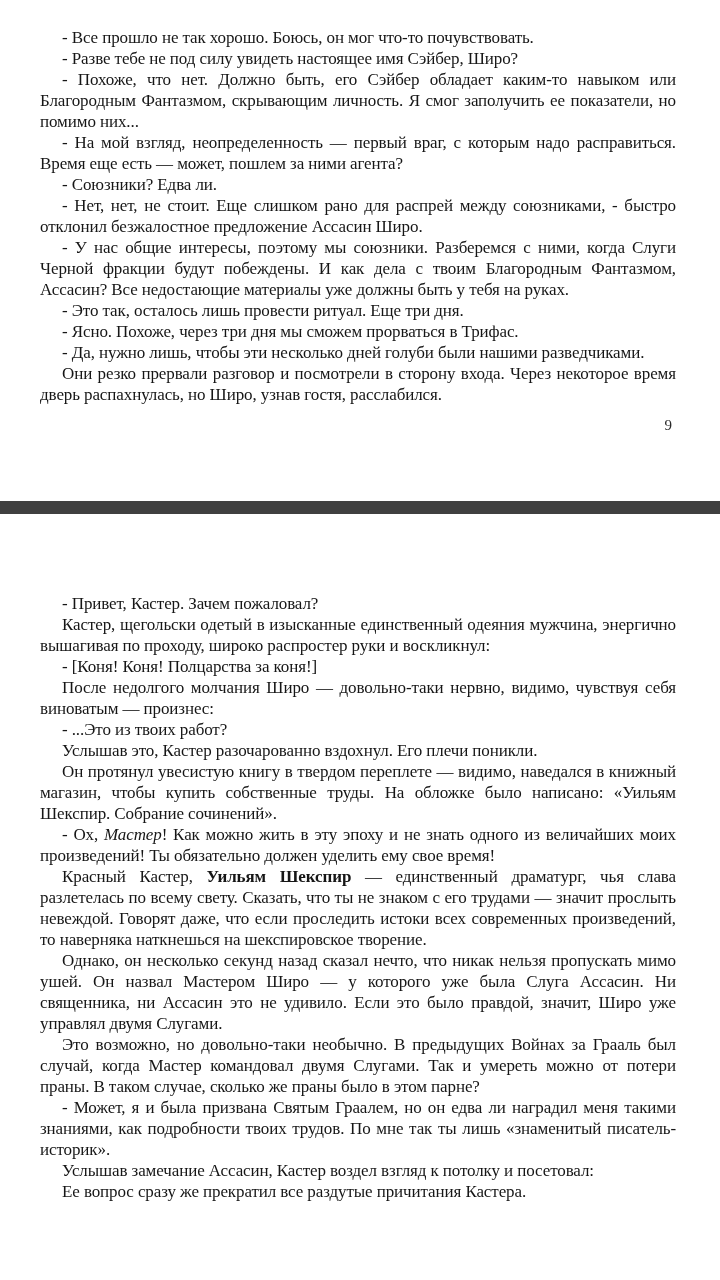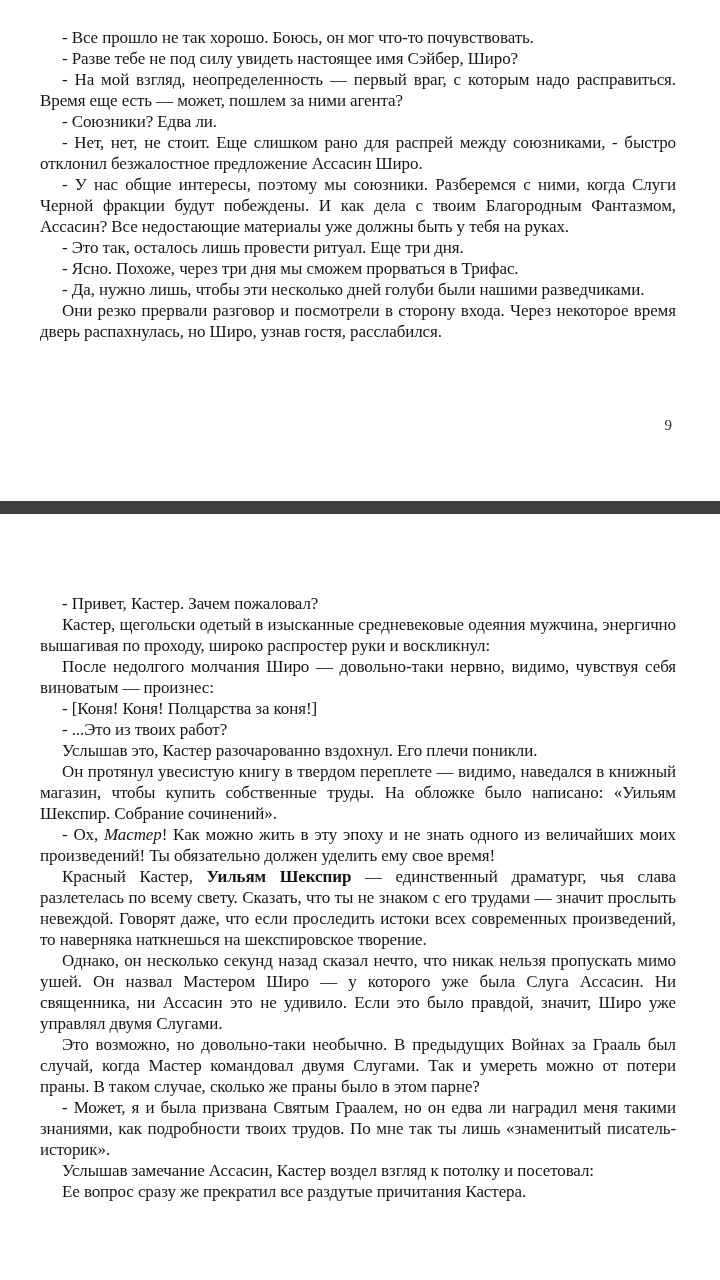--- a/index.html
+++ b/index.html
@@ -59,40 +59,41 @@
 </style>
 </head>
 <body>
 
 <div class="reader">
 
   <div class="page page-top">
     <div class="text-block">
         <p><span>- Все прошло не так хорошо. Боюсь, он мог что-то почувствовать.</span></p>
         <p><span>- Разве тебе не под силу увидеть настоящее имя Сэйбер, Широ?</span></p>
+        <p><span>- Похоже, что нет. Должно быть, его Сэйбер обладает каким-то навыком или Благородным Фантазмом, скрывающим личность. Я смог заполучить ее показатели, но помимо них...</span></p>
         <p><span>- На мой взгляд, неопределенность — первый враг, с которым надо расправиться. Время еще есть — может, пошлем за ними агента?</span></p>
         <p><span>- Союзники? Едва ли.</span></p>
         <p><span>- Нет, нет, не стоит. Еще слишком рано для распрей между союзниками, - быстро отклонил безжалостное предложение Ассасин Широ.</span></p>
         <p><span>- У нас общие интересы, поэтому мы союзники. Разберемся с ними, когда Слуги Черной фракции будут побеждены. И как дела с твоим Благородным Фантазмом, Ассасин? Все недостающие материалы уже должны быть у тебя на руках.</span></p>
         <p><span>- Это так, осталось лишь провести ритуал. Еще три дня.</span></p>
         <p><span>- Ясно. Похоже, через три дня мы сможем прорваться в Трифас.</span></p>
         <p><span>- Да, нужно лишь, чтобы эти несколько дней голуби были нашими разведчиками.</span></p>
         <p><span>Они резко прервали разговор и посмотрели в сторону входа. Через некоторое время дверь распахнулась, но Широ, узнав гостя, расслабился.</span></p>
       </div>
     <div class="page-number">9</div>
   </div>
 
   <div class="divider" style="background: rgb(64, 64, 64);"></div>
 
   <div class="page page-bottom">
     <div class="text-block">
         <p><span>- Привет, Кастер. Зачем пожаловал?</span></p>
-        <p><span>Кастер, щегольски одетый в изысканные средневековые одеяния мужчина, энергично вышагивая по проходу, широко распростер руки и воскликнул:</span></p>
+        <p><span>Кастер, щегольски одетый в изысканные единственный одеяния мужчина, энергично вышагивая по проходу, широко распростер руки и воскликнул:</span></p>
+        <p><span>- [Коня! Коня! Полцарства за коня!]</span></p>
         <p><span>После недолгого молчания Широ — довольно-таки нервно, видимо, чувствуя себя виноватым — произнес:</span></p>
-        <p><span>- [Коня! Коня! Полцарства за коня!]</span></p>
         <p><span>- ...Это из твоих работ?</span></p>
         <p><span>Услышав это, Кастер разочарованно вздохнул. Его плечи поникли.</span></p>
         <p><span>Он протянул увесистую книгу в твердом переплете — видимо, наведался в книжный магазин, чтобы купить собственные труды. На обложке было написано: «Уильям Шекспир. Собрание сочинений».</span></p>
         <p><span>- Ох, </span><span style="font-style: italic;">Мастер</span><span>! Как можно жить в эту эпоху и не знать одного из величайших моих произведений! Ты обязательно должен уделить ему свое время!</span></p>
         <p><span>Красный Кастер, </span><span style="font-weight: bold;">Уильям Шекспир</span><span> — единственный драматург, чья слава разлетелась по всему свету. Сказать, что ты не знаком с его трудами — значит прослыть невеждой. Говорят даже, что если проследить истоки всех современных произведений, то наверняка наткнешься на шекспировское творение.</span></p>
         <p><span>Однако, он несколько секунд назад сказал нечто, что никак нельзя пропускать мимо ушей. Он назвал Мастером Широ — у которого уже была Слуга Ассасин. Ни священника, ни Ассасин это не удивило. Если это было правдой, значит, Широ уже управлял двумя Слугами.</span></p>
         <p><span>Это возможно, но довольно-таки необычно. В предыдущих Войнах за Грааль был случай, когда Мастер командовал двумя Слугами. Так и умереть можно от потери праны. В таком случае, сколько же праны было в этом парне?</span></p>
         <p><span>- Может, я и была призвана Святым Граалем, но он едва ли наградил меня такими знаниями, как подробности твоих трудов. По мне так ты лишь «знаменитый писатель-историк».</span></p>
         <p><span>Услышав замечание Ассасин, Кастер воздел взгляд к потолку и посетовал:</span></p>
         <p><span>Ее вопрос сразу же прекратил все раздутые причитания Кастера.</span></p>

